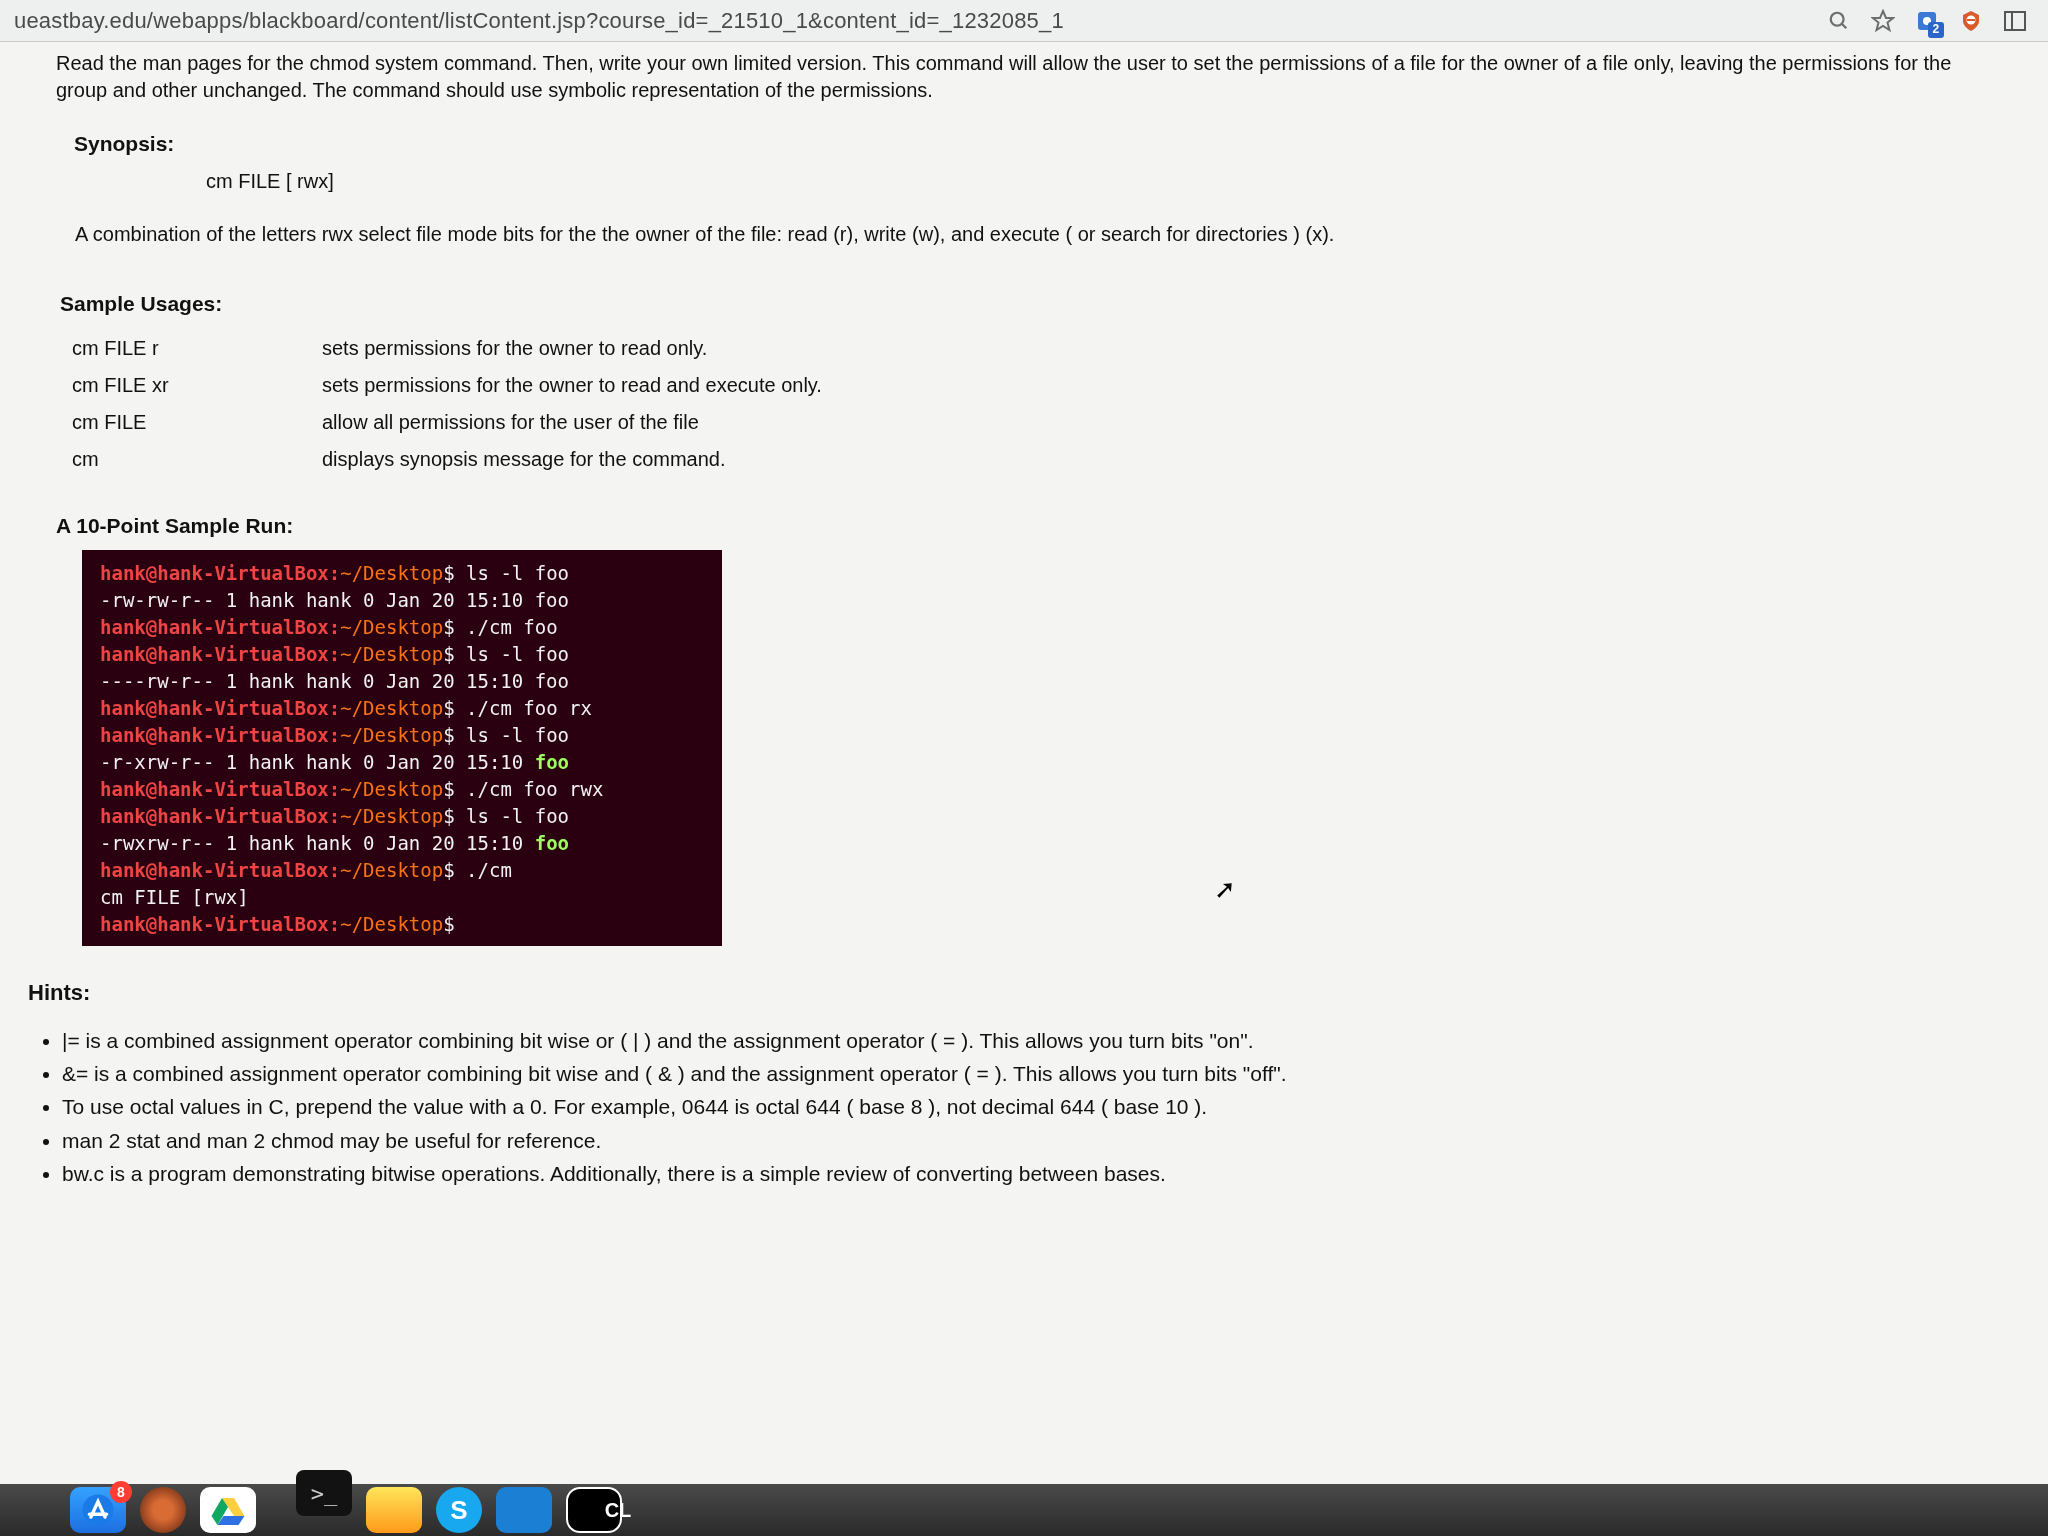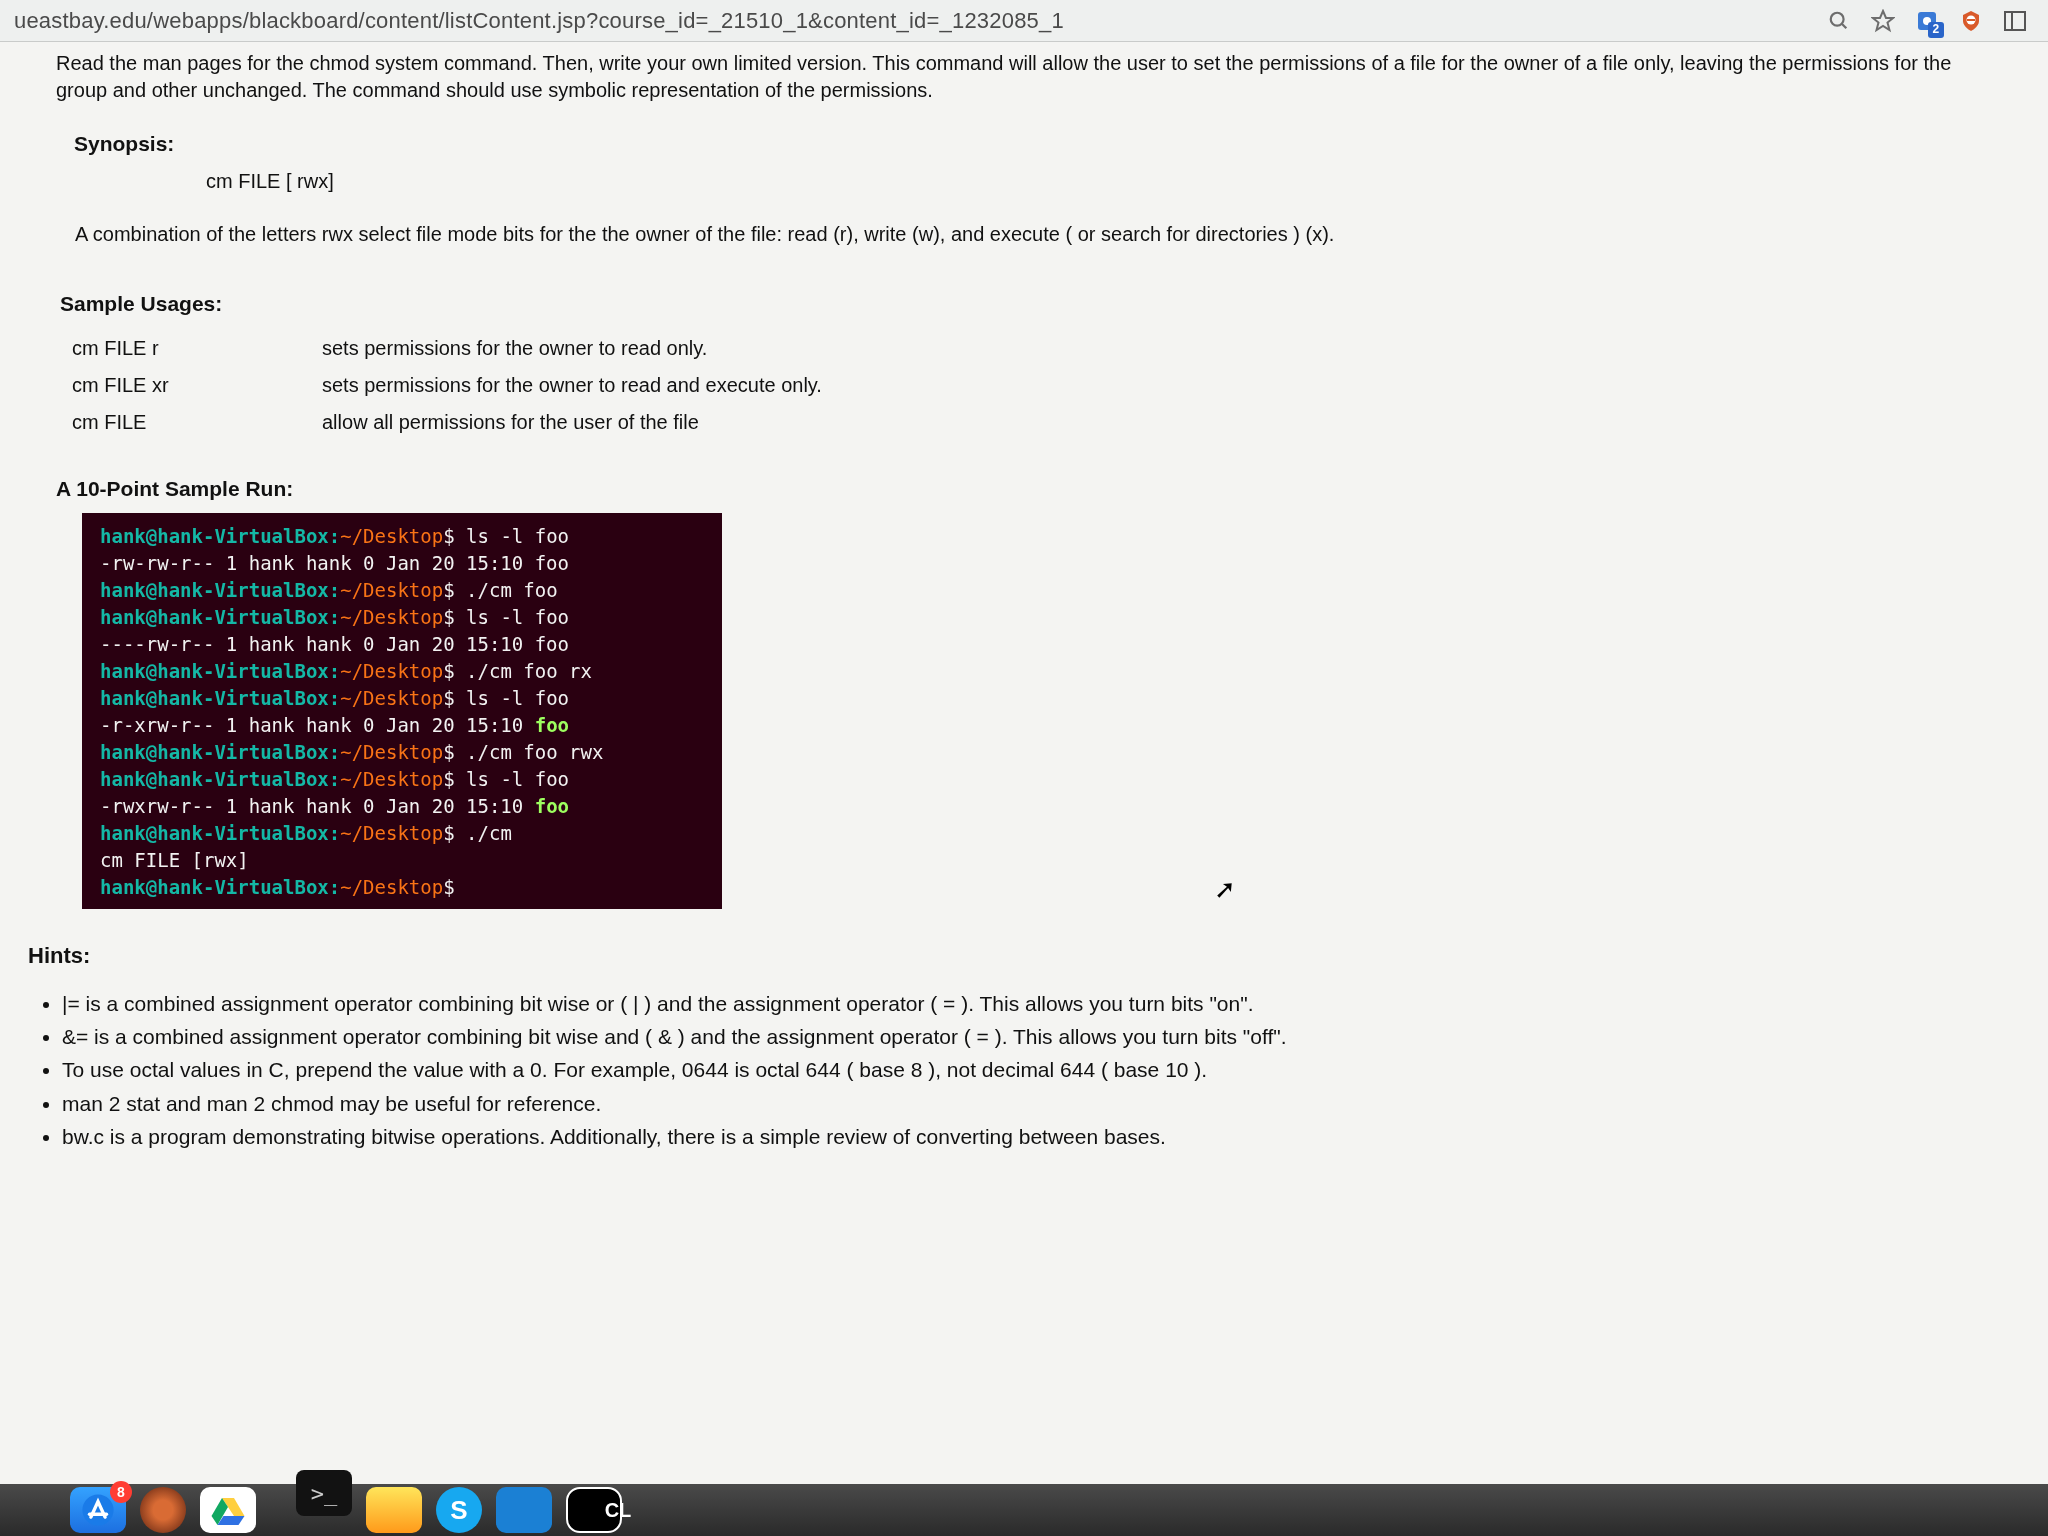--- a/index.html
+++ b/index.html
@@ -63,21 +63,21 @@
     background:#2a0011;
     color:#e9e9e9;
     font-family:"DejaVu Sans Mono","Courier New",monospace;
     font-size:19px;
     line-height:1.42;
     padding:10px 18px 8px 18px;
     width:640px;
     margin:0 0 34px 26px;
     white-space:pre;
   }
-  .gr{color:#14b8a6;font-weight:bold;}
+  .gr{color:#ef4444;font-weight:bold;}
   .bl{color:#f97316;font-weight:normal;}
   .wh{color:#f2f2f2;}
   .lg{color:#9dff5f;font-weight:bold;}
 
   
   .hints-head{font-weight:bold;font-size:22px;margin:6px 0 20px -28px;}
   .hints{margin-left:4px;font-size:21px;line-height:1.45;}
   .hints li{margin-bottom:3px;list-style:disc;margin-left:2px;}
 
   
@@ -157,20 +157,24 @@
         <span class="usage-cmd nowrap">cm FILE r</span>
         <span>sets permissions for the owner to read only.</span>
       </div>
       <div class="usage-row">
         <span class="usage-cmd nowrap">cm FILE  xr</span>
         <span>sets permissions for the owner to read and execute only.</span>
       </div>
       <div class="usage-row">
         <span class="usage-cmd nowrap">cm FILE</span>
         <span>allow all permissions for the user of the file</span>
+      </div>
+      <div class="usage-row">
+        <span class="usage-cmd nowrap">cm</span>
+        <span>displays synopsis message for the command.</span>
       </div>
     </div>
 
   <p class="run-head">A 10-Point Sample Run:</p>
   <div class="term" id="term"><span class="gr">hank@hank-VirtualBox:</span><span class="bl">~/Desktop</span><span class="wh">$</span> <span class="wh">ls -l foo</span>
 <span class="wh">-rw-rw-r-- 1 hank hank 0 Jan 20 15:10 foo</span>
 <span class="gr">hank@hank-VirtualBox:</span><span class="bl">~/Desktop</span><span class="wh">$</span> <span class="wh">./cm foo</span>
 <span class="gr">hank@hank-VirtualBox:</span><span class="bl">~/Desktop</span><span class="wh">$</span> <span class="wh">ls -l foo</span>
 <span class="wh">----rw-r-- 1 hank hank 0 Jan 20 15:10 foo</span>
 <span class="gr">hank@hank-VirtualBox:</span><span class="bl">~/Desktop</span><span class="wh">$</span> <span class="wh">./cm foo rx</span>

